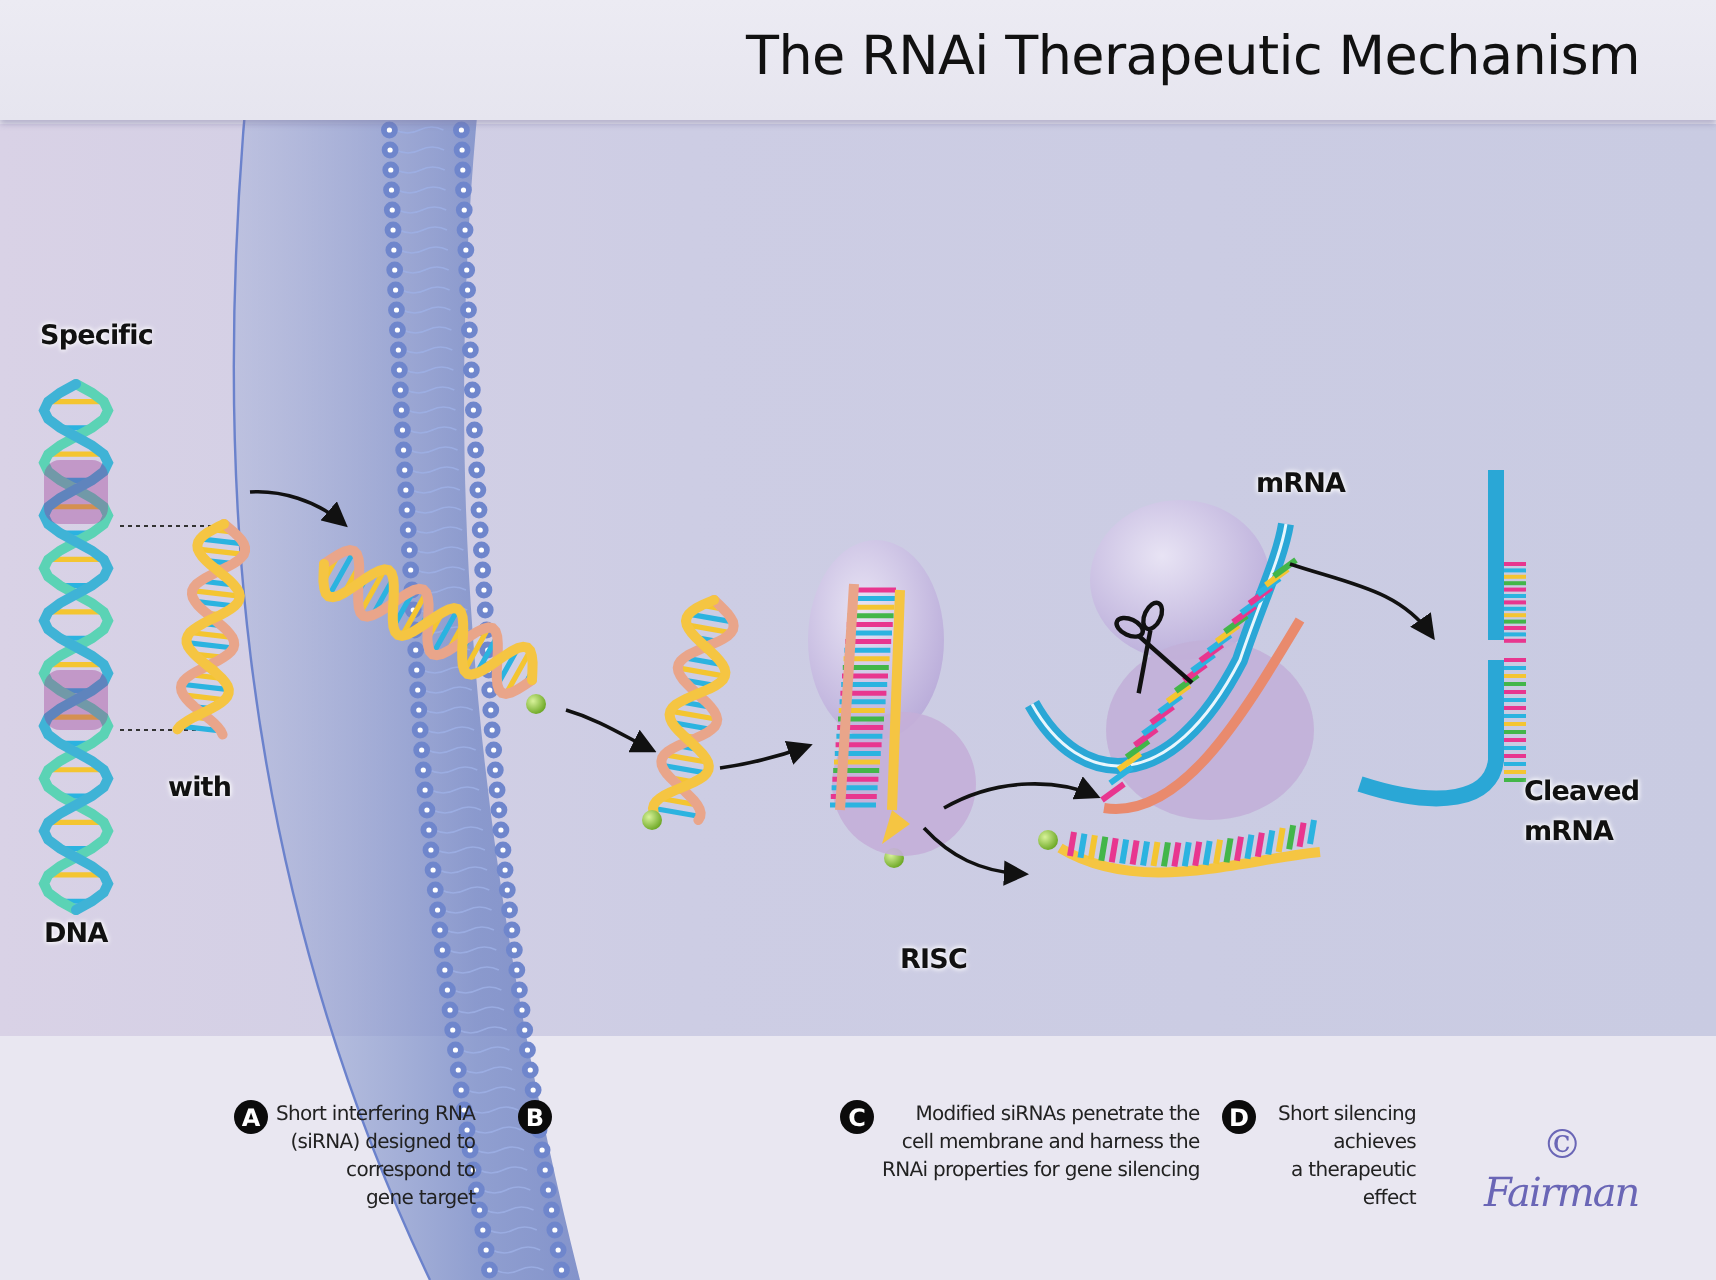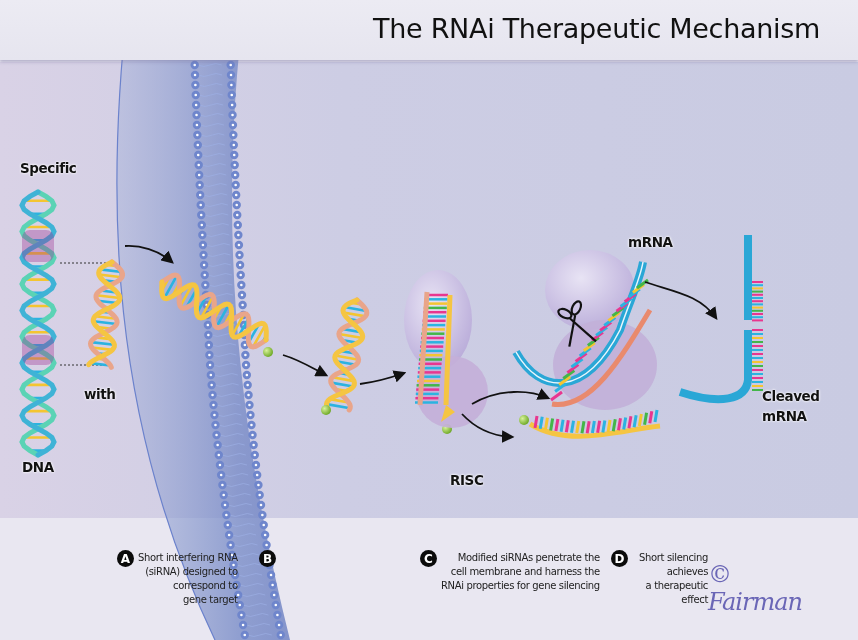--- a/index.html
+++ b/index.html
@@ -7,21 +7,21 @@
   #stage{position:absolute;left:0;top:0;width:708px;height:640px;}
   .header{position:absolute;left:0;top:0;width:858px;height:60px;background:linear-gradient(#ecebf3,#e6e5ef);box-shadow:0 2px 3px rgba(120,115,160,.45);z-index:1;}
   .title{position:absolute;right:38px;top:13px;font-size:27px;letter-spacing:-0.3px;color:#111;font-family:"DejaVu Sans",sans-serif;font-weight:400;}
   .main-panel{position:absolute;left:0;top:62px;width:858px;height:456px;background:linear-gradient(90deg,#d9d2e6 0%,#cdcde4 40%,#c9cbe2 100%);}
   .bottom-panel{position:absolute;left:0;top:518px;width:858px;height:122px;background:#e9e7f1;}
   svg{position:absolute;left:0;top:0;}
   .label{position:absolute;font-size:13.5px;color:#111;font-family:"DejaVu Sans",sans-serif;text-shadow:0 0 3px #fff,0 0 2px #fff;z-index:3;letter-spacing:-0.4px;font-weight:bold;}
   .caption{position:absolute;top:551px;display:flex;z-index:3;}
   .badge{width:17px;height:17px;border-radius:50%;background:#0b0b0b;color:#fff;font-weight:bold;font-size:12px;display:flex;align-items:center;justify-content:center;margin-right:4px;flex:none;margin-top:-1px;font-family:"DejaVu Sans",sans-serif;}
   .cap-text{font-size:10px;line-height:14px;color:#222;letter-spacing:-0.35px;font-family:"DejaVu Sans",sans-serif;white-space:pre-line;text-align:right;}
-  .signature{position:absolute;left:708px;top:560px;font-family:"DejaVu Serif",serif;font-style:italic;font-size:24px;color:#6a66b6;z-index:3;letter-spacing:-1px;}
+  .signature{position:absolute;left:742px;top:560px;font-family:"DejaVu Serif",serif;font-style:italic;font-size:20px;color:#6a66b6;z-index:3;letter-spacing:-1px;text-align:center;}
 </style>
 </head>
 <body>
 
 <div id="stage">
   <div class="main-panel"></div>
   <div class="bottom-panel"></div>
 
   <svg width="858" height="640" viewBox="0 0 858 640" id="art">
     <defs>

